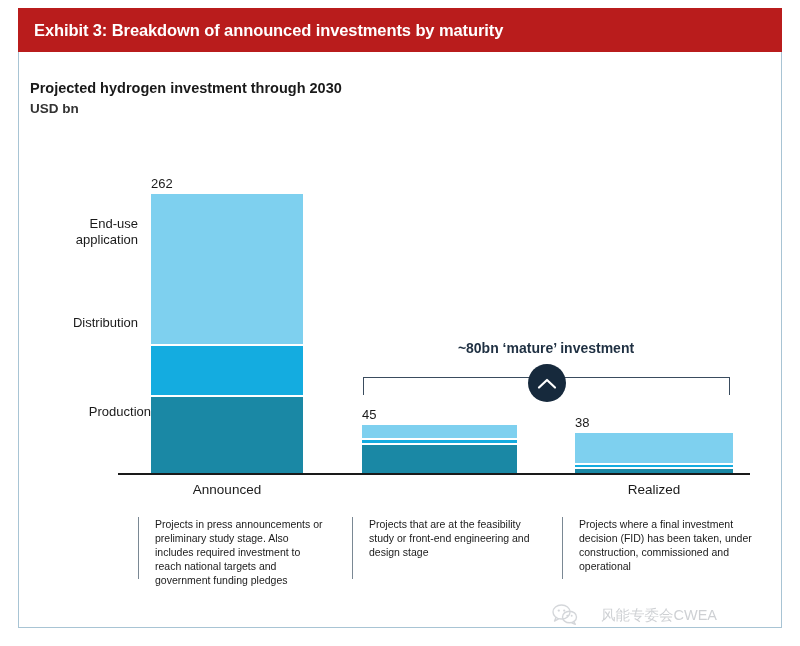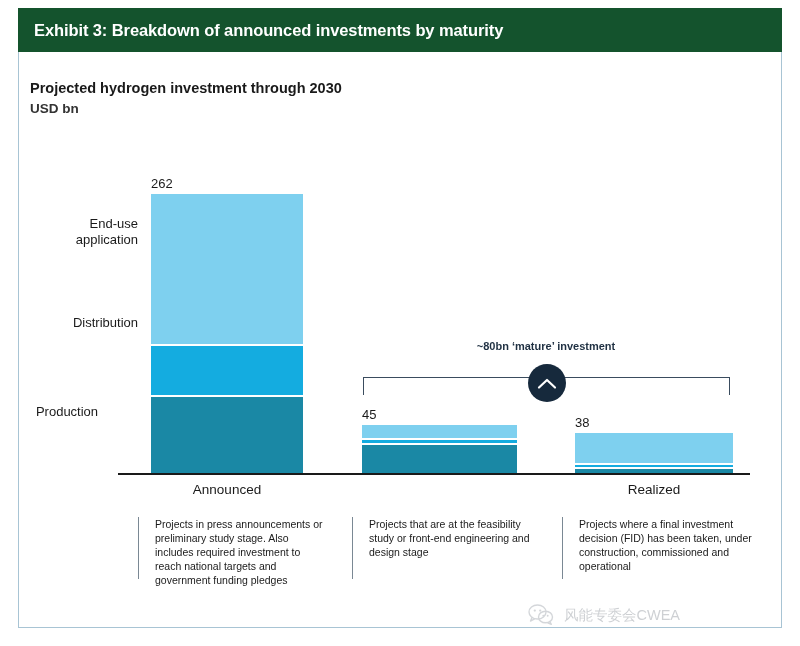--- a/index.html
+++ b/index.html
@@ -28,21 +28,21 @@
     background: #ffffff;
   }
 
   
   .exhibit-header {
     position: absolute;
     left: 18px;
     top: 8px;
     width: 764px;
     height: 44px;
-    background: #14532d;
+    background: #b91c1c;
     box-sizing: border-box;
     display: flex;
     align-items: center;
   }
   .exhibit-header-text {
     color: #ffffff;
     font-size: 16.5px;
     font-weight: bold;
     padding-left: 16px;
     letter-spacing: -0.1px;
@@ -136,21 +136,21 @@
   .series-label {
     position: absolute;
     font-size: 13px;
     color: #1a1a1a;
     text-align: right;
     width: 110px;
     line-height: 16px;
   }
   #series-label-0 { left: 28px; top: 216px; }   
   #series-label-1 { left: 28px; top: 315px; }   
-  #series-label-2 { left: 12px; top: 404px; text-align: center; }   
+  #series-label-2 { left: 41px; top: 404px; }   
 
   
   .x-label {
     position: absolute;
     top: 482px;
     font-size: 13.5px;
     color: #1a1a1a;
     text-align: center;
     white-space: nowrap;
   }
@@ -158,21 +158,21 @@
   #x-label-1 { left: 362px; width: 155px; }
   #x-label-2 { left: 575px; width: 158px; }
 
   
   .annotation-text {
     position: absolute;
     left: 360px;
     top: 340px;
     width: 372px;
     text-align: center;
-    font-size: 11px;
+    font-size: 14px;
     font-weight: bold;
     color: #1f3042;
     white-space: nowrap;
   }
   .bracket {
     position: absolute;
     left: 363px;
     top: 377px;
     width: 367px;
     height: 18px;
@@ -205,25 +205,25 @@
     border-left: 1.5px solid #7a8894;
     box-sizing: border-box;
   }
   #footnote-0 { left: 138px; width: 188px; height: 62px; }
   #footnote-1 { left: 352px; width: 180px; height: 62px; }
   #footnote-2 { left: 562px; width: 195px; height: 62px; }
 
   
   .watermark {
     position: absolute;
-    left: 528px;
+    left: 552px;
     top: 604px;
     display: flex;
     align-items: center;
-    gap: 10px;
+    gap: 23px;
     opacity: 0.42;
   }
   .watermark-text {
     font-size: 14.5px;
     color: #8b9199;
     white-space: nowrap;
   }
   .watermark svg { display: block; }
 </style>
 </head>

